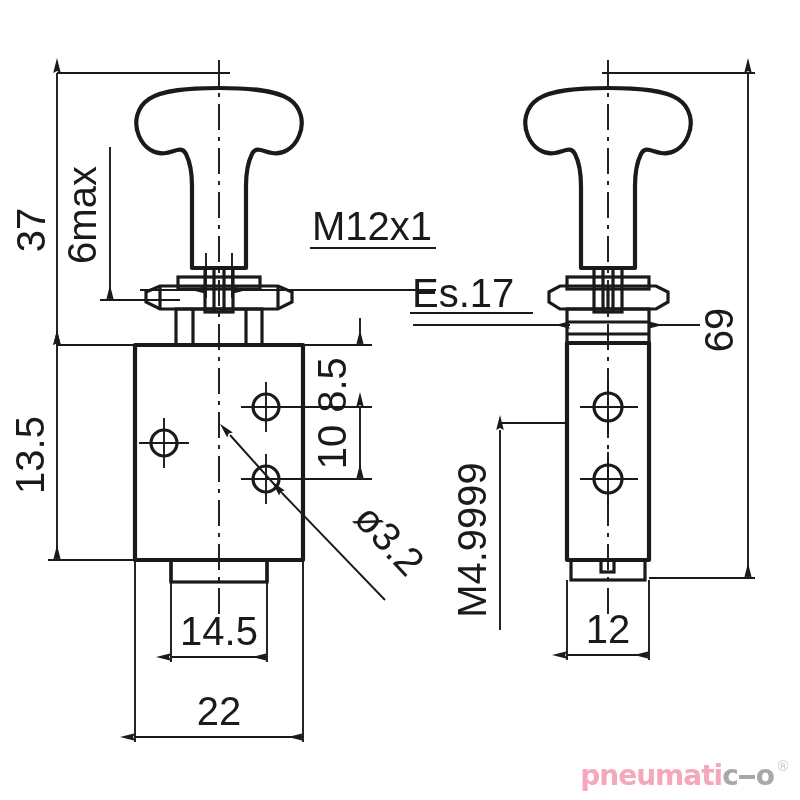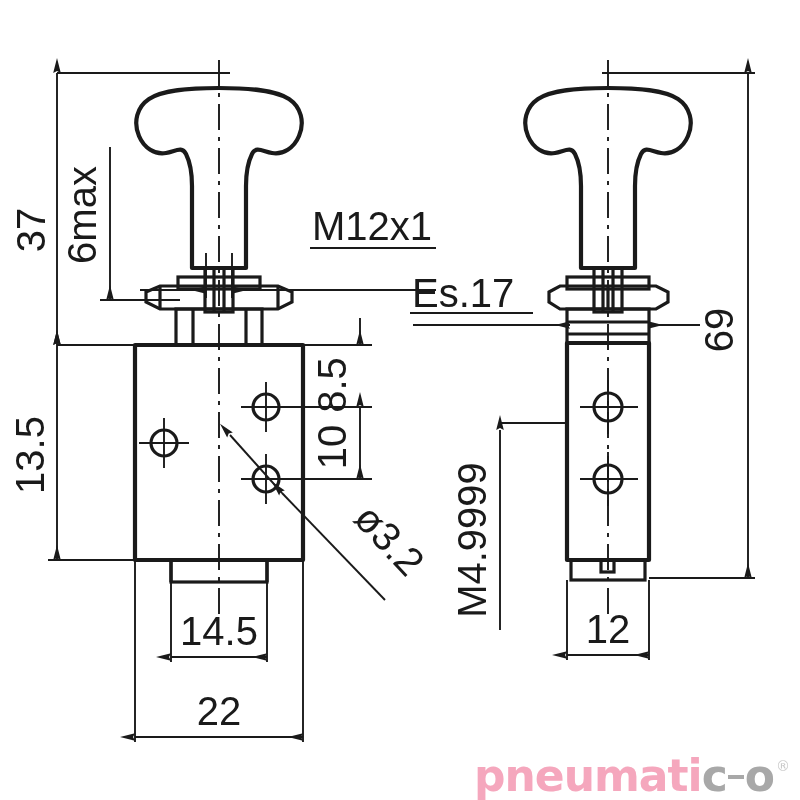--- a/index.html
+++ b/index.html
@@ -79,21 +79,21 @@
     position: absolute;
     right: 10px;
     bottom: 4px;
     display: flex;
     align-items: flex-end;
     user-select: none;
   }
   .logo-word {
     font-family: "DejaVu Sans", sans-serif;
     font-weight: bold;
-    font-size: 44px;
+    font-size: 28px;
     line-height: 40px;
     letter-spacing: -1px;
   }
   .logo-pink { color: #f5a7bd; }
   .logo-gray { color: #a8a8a8; }
   .logo-reg {
     font-family: "DejaVu Sans", sans-serif;
     font-size: 14px;
     color: #c9c9c9;
     margin-bottom: 22px;

